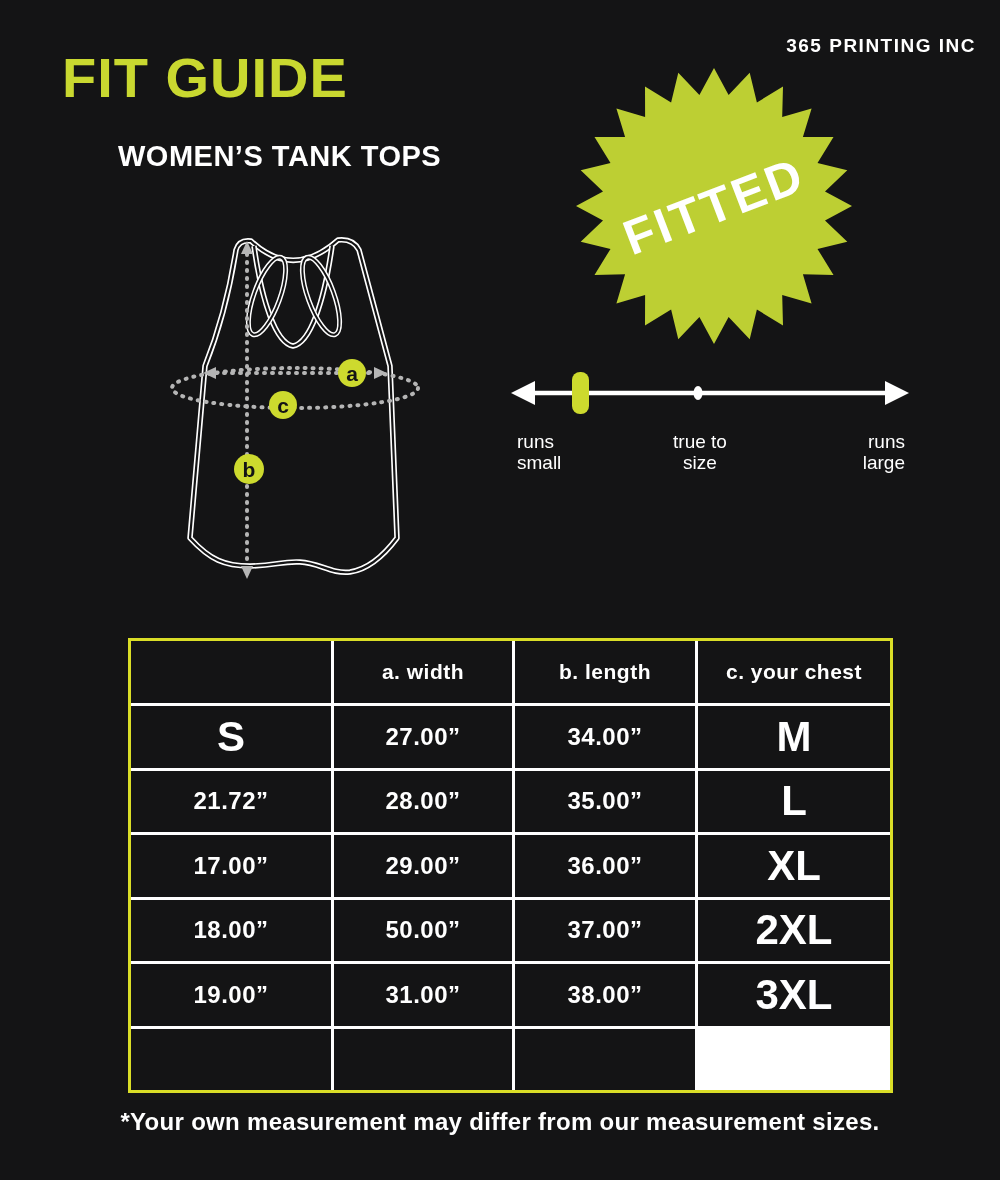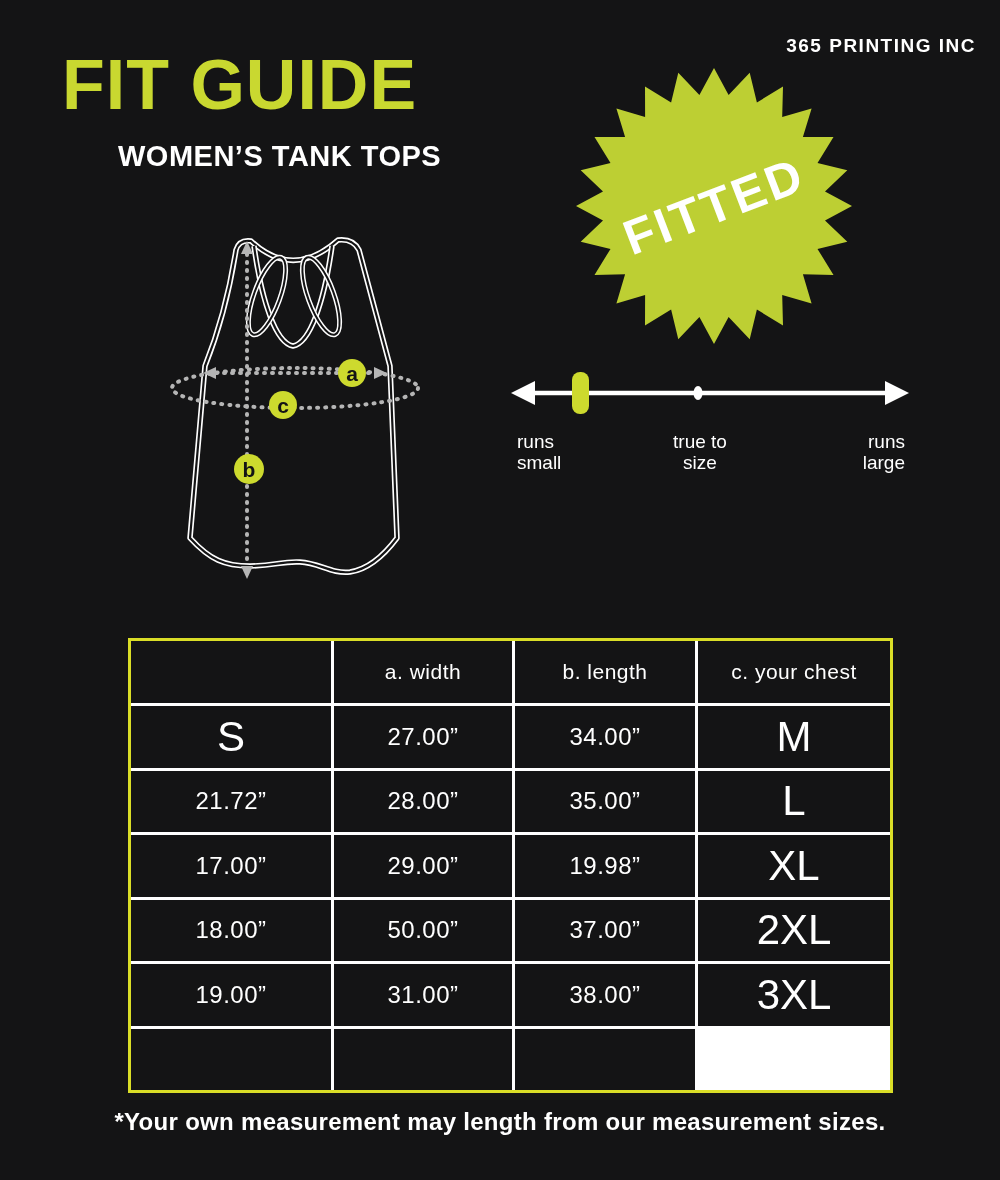--- a/index.html
+++ b/index.html
@@ -8,21 +8,21 @@
     background:#141415;
     font-family:"Liberation Sans", sans-serif;
     -webkit-font-smoothing:antialiased;
   }
   .abs{position:absolute;}
   .brand{
     top:26px;right:24px;color:#ffffff;font-size:19px;font-weight:bold;
     letter-spacing:1.5px;white-space:nowrap;margin-top:9px;
   }
   .title{
-    left:62px;top:50px;color:#c9d830;font-size:70px;font-weight:bold;
+    left:62px;top:50px;color:#c9d830;font-size:56px;font-weight:bold;
     letter-spacing:1px;line-height:1;white-space:nowrap;
   }
   .subtitle{
     left:118px;top:140px;color:#ffffff;font-size:29px;font-weight:bold;
     letter-spacing:0.5px;white-space:nowrap;
   }
   .badge-svg{left:574px;top:66px;width:280px;height:280px;}
   .tank-svg{left:140px;top:228px;width:300px;height:380px;}
   .scale-svg{left:505px;top:367px;width:410px;height:52px;}
   .scale-label{
@@ -33,21 +33,21 @@
   .scale-label.l3{left:833px;width:72px;text-align:right;}
   .size-table{
     left:128px;top:638px;width:765px;height:455px;box-sizing:border-box;
     border:3px solid #dade27;background:#ffffff;
     display:grid;
     grid-template-columns:200px 178px 180px 192px;
     grid-template-rows:62px 61.5px 61.5px 61.5px 61.5px 61.5px 61.5px;
     gap:3px;
   }
   .cell{
-    background:#141415;color:#ffffff;font-weight:normal;
+    background:#141415;color:#ffffff;font-weight:bold;
     display:flex;align-items:center;justify-content:center;
   }
   .cell.hdr{font-size:21px;letter-spacing:0.5px;}
   .cell.size{font-size:42px;}
   .cell.val{font-size:24px;letter-spacing:0.5px;}
   .footnote{
     left:0;top:1108px;width:1000px;text-align:center;color:#ffffff;
     font-size:24px;font-weight:bold;letter-spacing:0.3px;
   }
 </style>
@@ -155,31 +155,31 @@
   <div class="cell val">34.00”</div>
 
   <div class="cell size">M</div>
   <div class="cell val">21.72”</div>
   <div class="cell val">28.00”</div>
   <div class="cell val">35.00”</div>
 
   <div class="cell size">L</div>
   <div class="cell val">17.00”</div>
   <div class="cell val">29.00”</div>
-  <div class="cell val">19.98”</div>
+  <div class="cell val">36.00”</div>
 
   <div class="cell size">XL</div>
   <div class="cell val">18.00”</div>
   <div class="cell val">50.00”</div>
   <div class="cell val">37.00”</div>
 
   <div class="cell size">2XL</div>
   <div class="cell val">19.00”</div>
   <div class="cell val">31.00”</div>
   <div class="cell val">38.00”</div>
 
   <div class="cell size">3XL</div>
   <div class="cell val"></div>
   <div class="cell val"></div>
   <div class="cell val"></div>
 </div>
 
-<div class="abs footnote">*Your own measurement may length from our measurement sizes.</div>
+<div class="abs footnote">*Your own measurement may differ from our measurement sizes.</div>
 
 </body></html>

